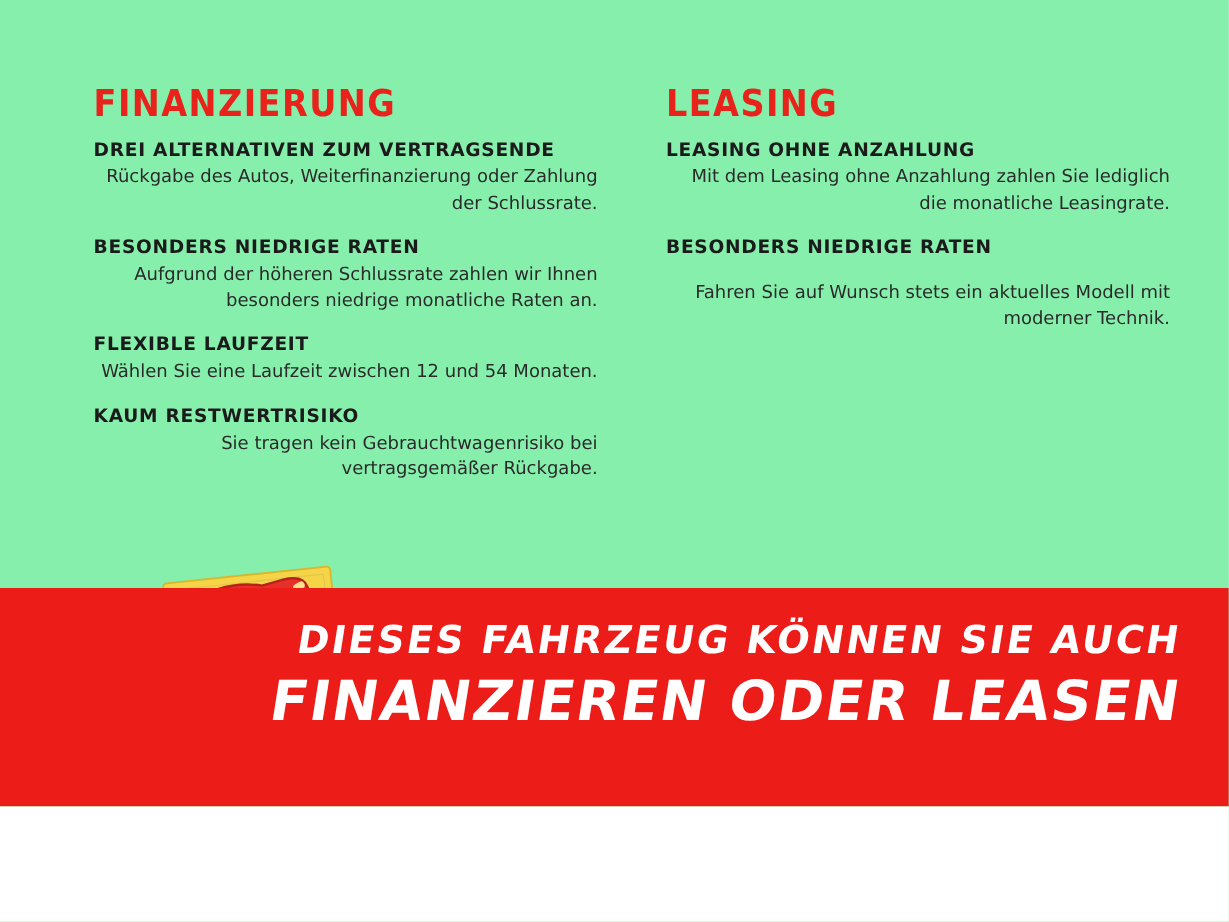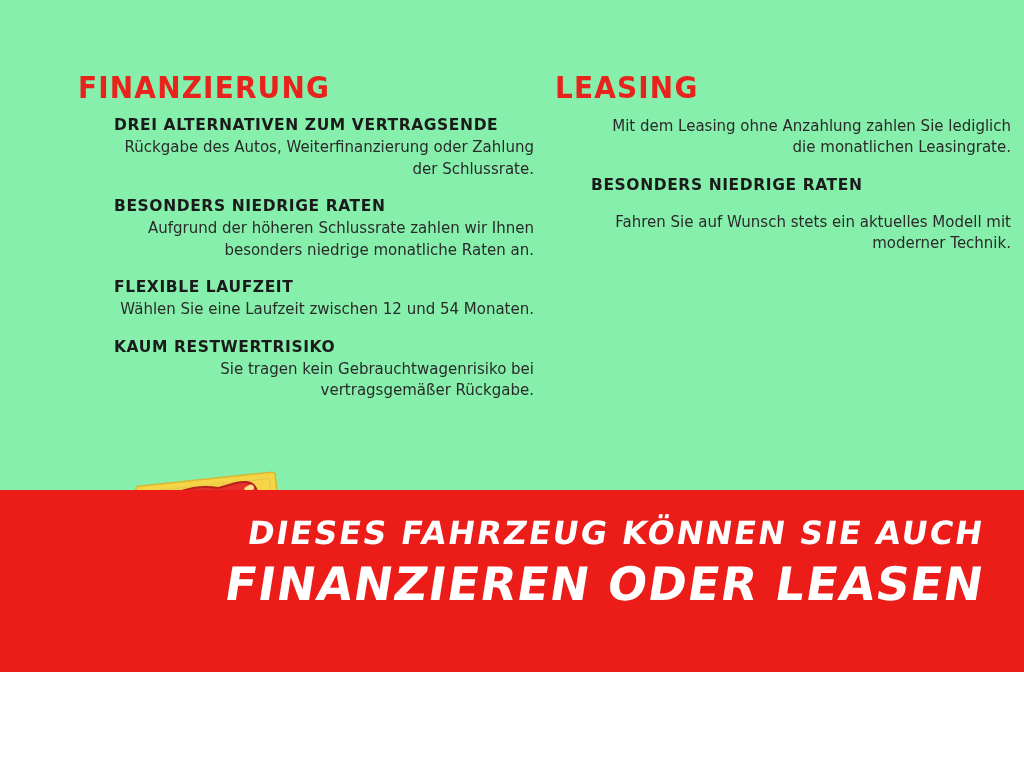--- a/index.html
+++ b/index.html
@@ -45,21 +45,20 @@
     letter-spacing: 1.2px;
     color: #e8231b;
     margin: 0 0 12px 0;
     font-stretch: condensed;
     text-transform: uppercase;
     line-height: 1.1;
   }
 
   .entry {
     margin-bottom: 17px;
-    margin-left: 36px;
   }
   .entry-title {
     font-family: "DejaVu Sans", sans-serif;
     font-weight: bold;
     font-size: 15.5px;
     letter-spacing: 0.6px;
     color: #1b1b1b;
     text-transform: uppercase;
     margin: 0 0 2px 0;
     line-height: 1.25;
@@ -151,21 +150,22 @@
       <div class="entry">
         <p class="entry-title">Kaum Restwertrisiko</p>
         <p class="entry-body">Sie tragen kein Gebrauchtwagenrisiko bei vertragsgemäßer Rückgabe.</p>
       </div>
     </div>
 
     <div class="column right">
       <h1 class="col-title">Leasing</h1>
 
       <div class="entry">
-        <p class="entry-body">Mit dem Leasing ohne Anzahlung zahlen Sie lediglich die monatlichen Leasingrate.</p>
+        <p class="entry-title">Leasing ohne Anzahlung</p>
+        <p class="entry-body">Mit dem Leasing ohne Anzahlung zahlen Sie lediglich die monatliche Leasingrate.</p>
       </div>
 
       <div class="entry">
         <p class="entry-title">Besonders niedrige Raten</p>
       </div>
 
 
       <div class="entry">
         <p class="entry-body">Fahren Sie auf Wunsch stets ein aktuelles Modell mit moderner Technik.</p>
       </div>

